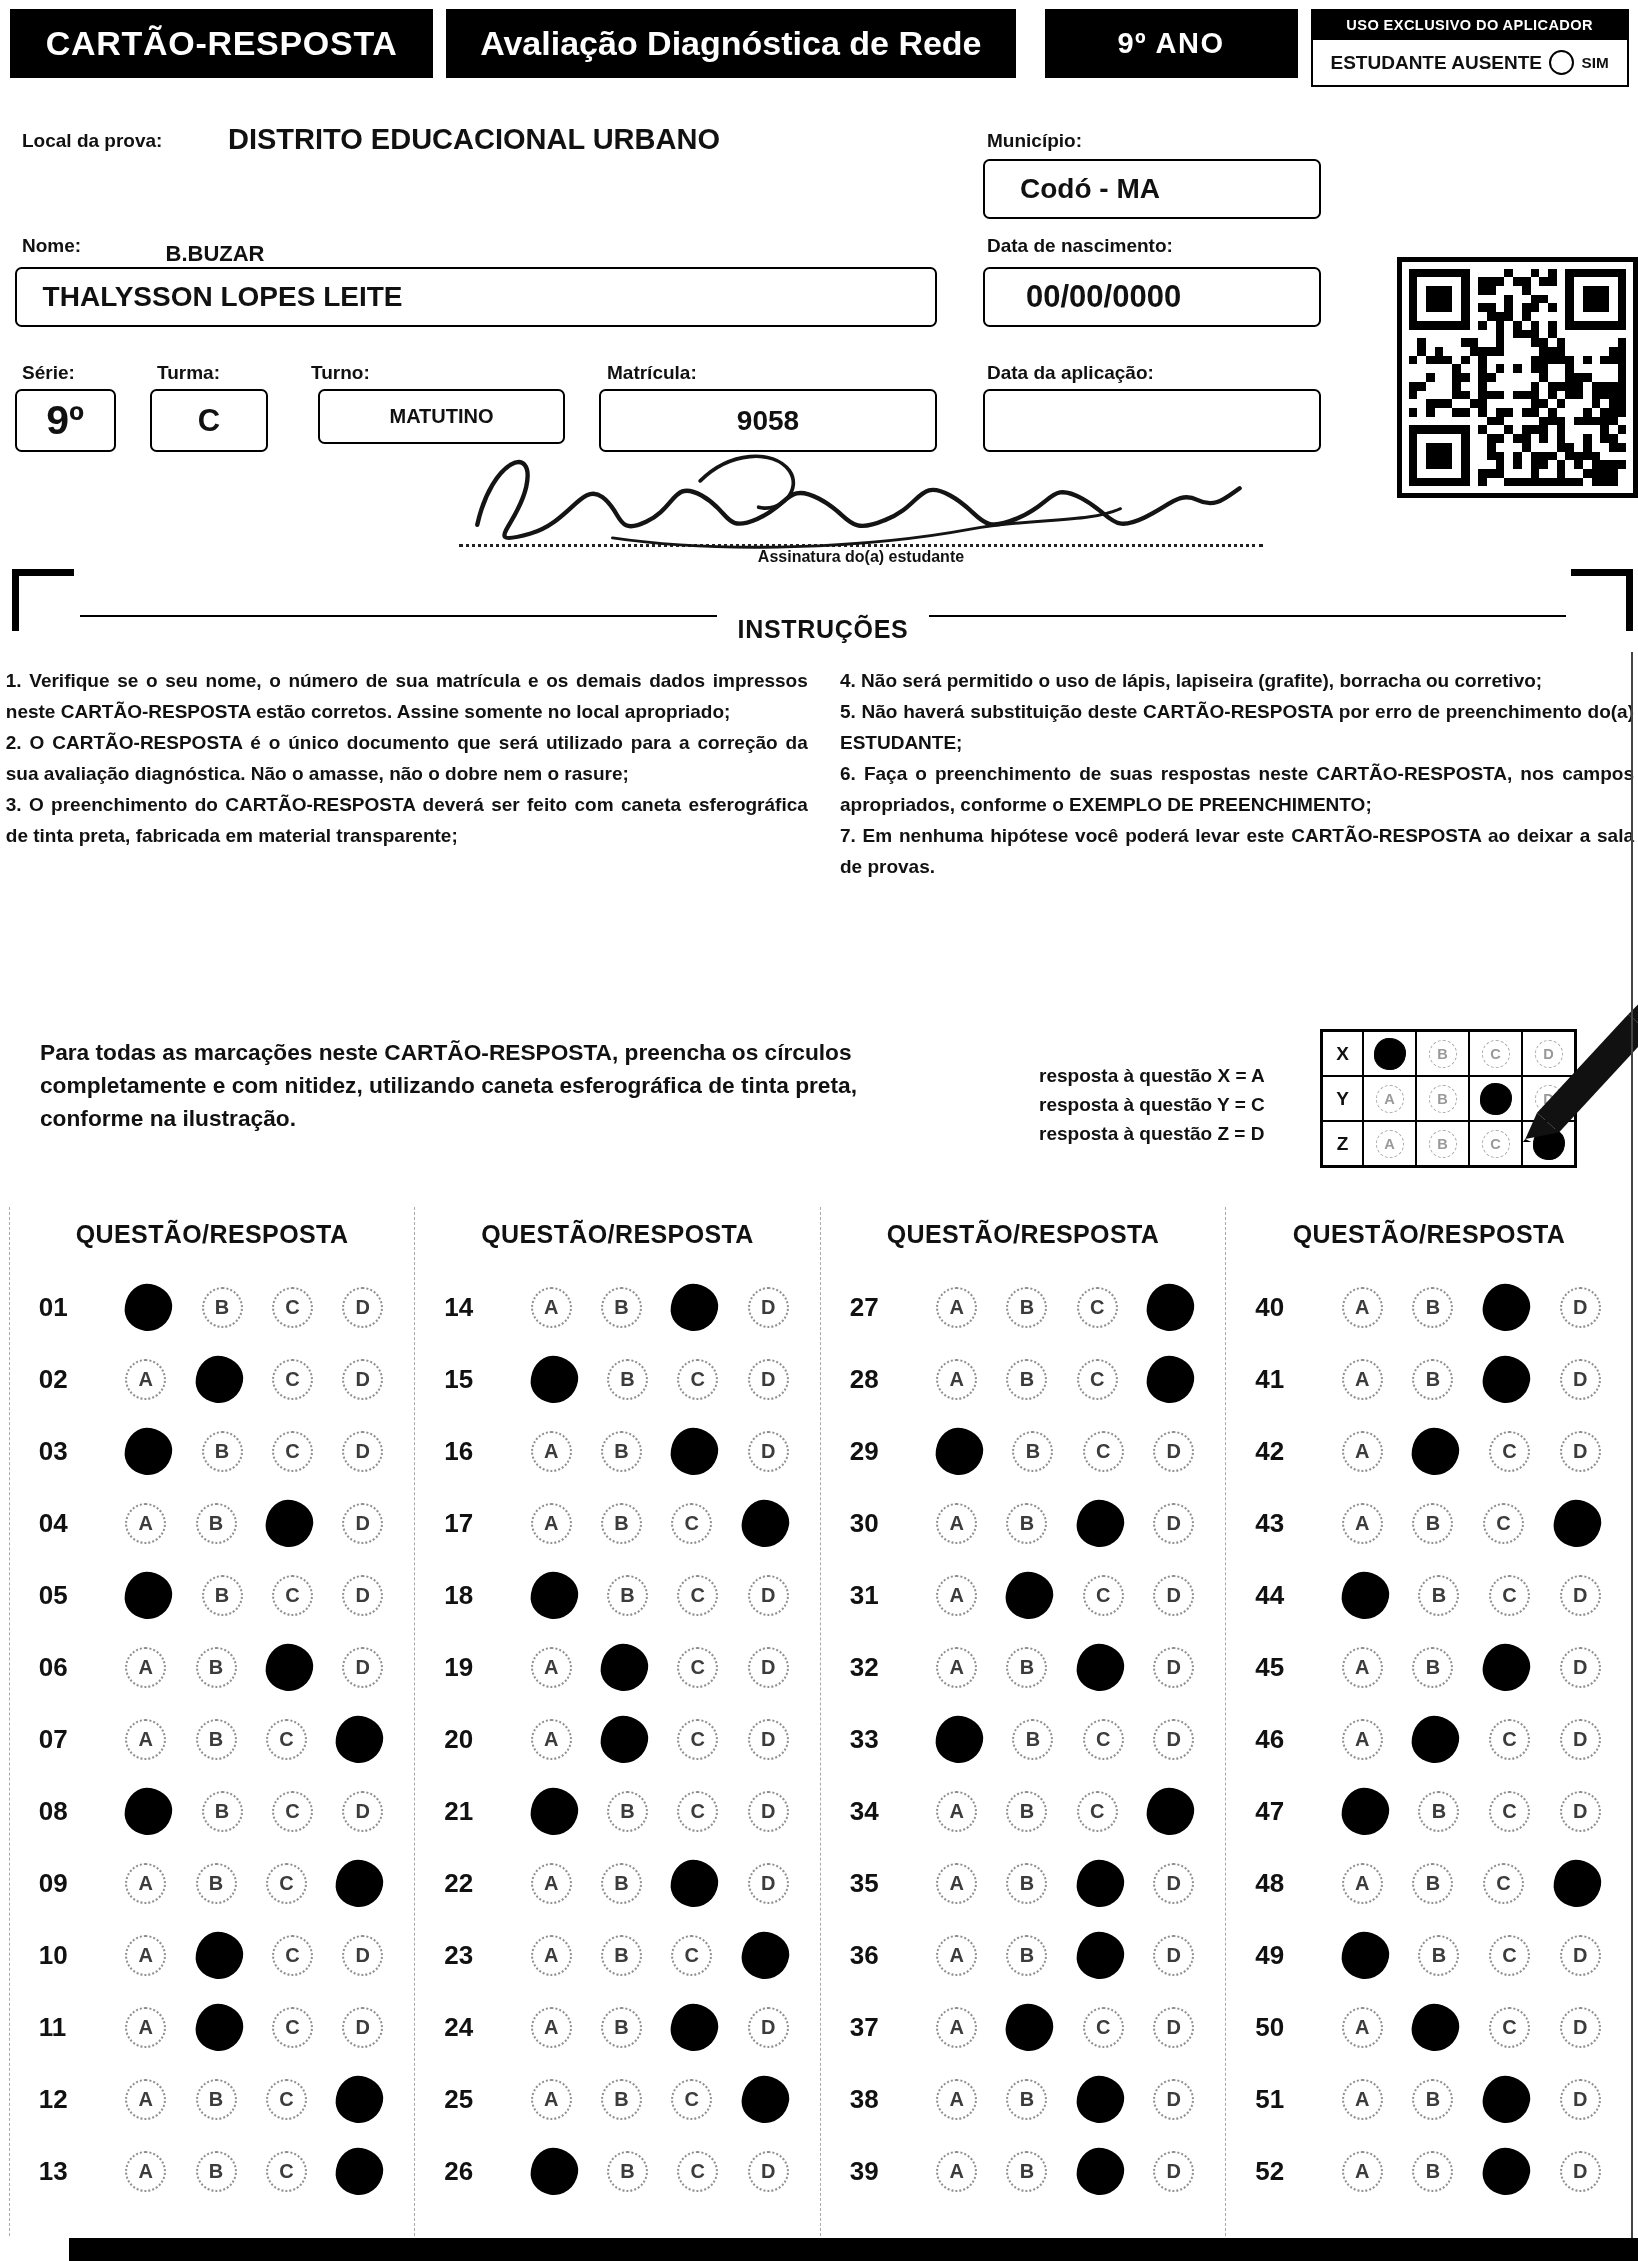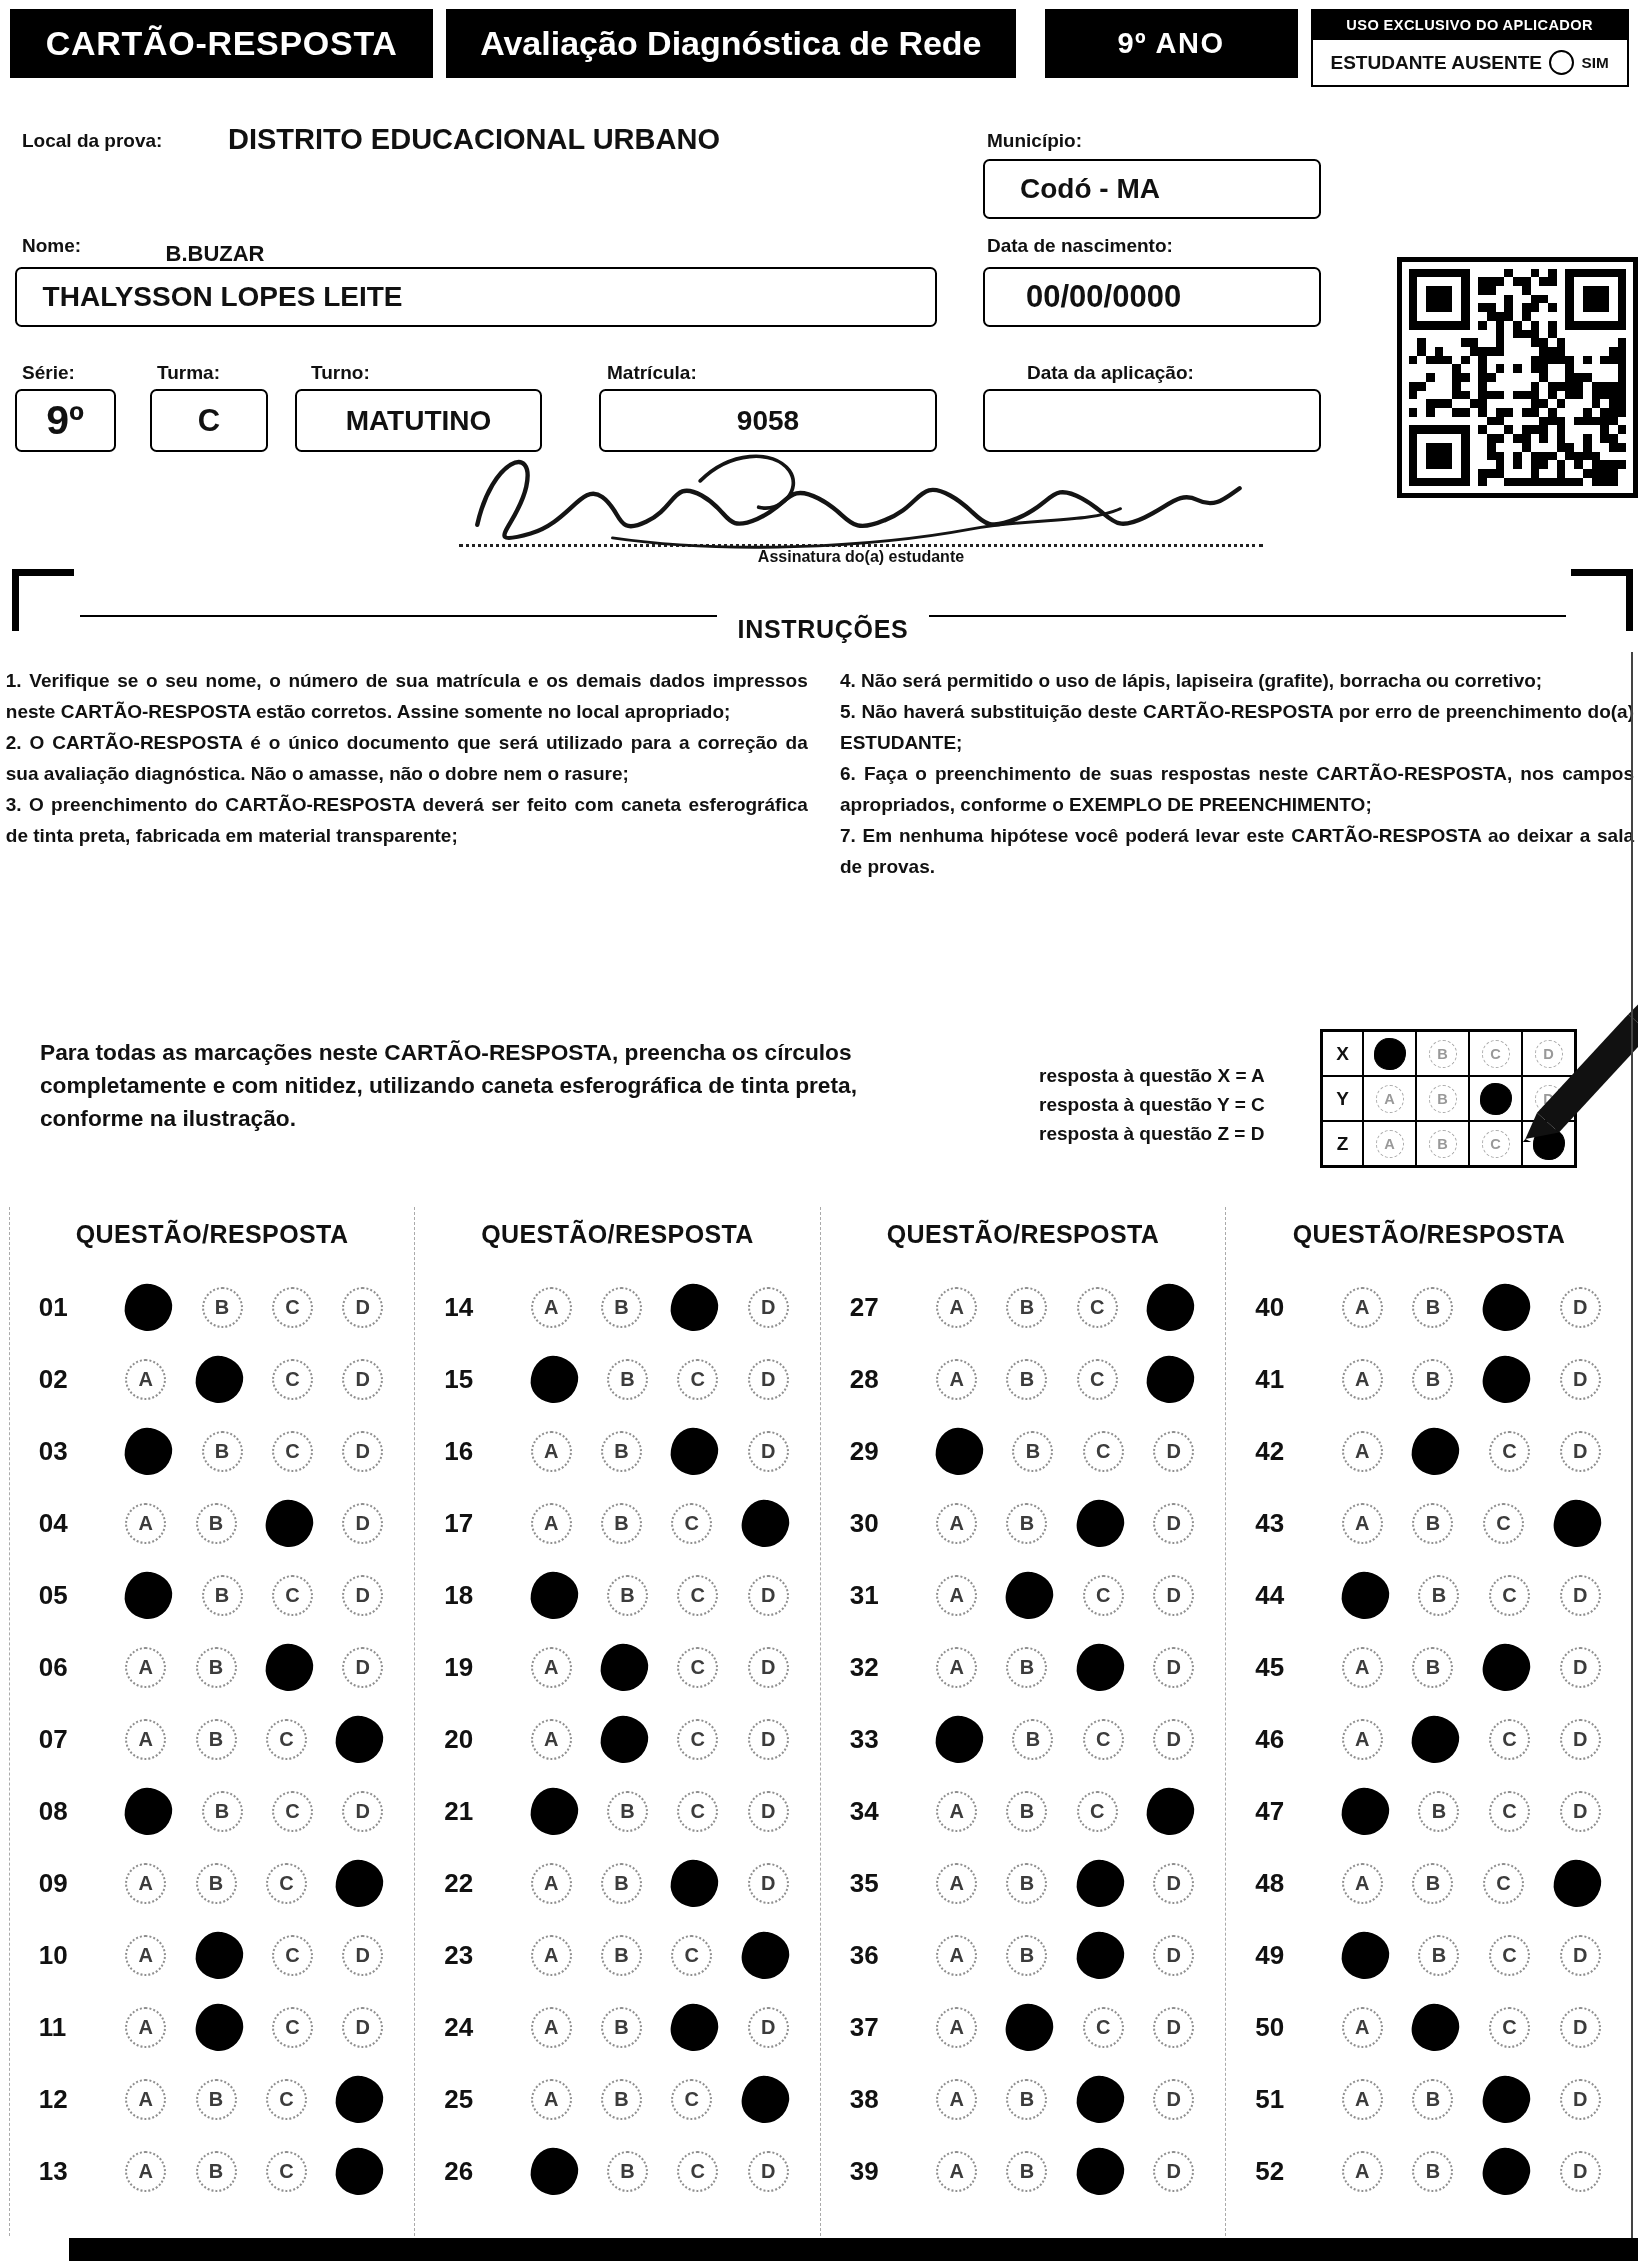--- a/index.html
+++ b/index.html
@@ -60,25 +60,25 @@
   #nome-label { left: 22px; top: 235px; }
   #nome-print { left: 164px; top: 241px; font-size: 22px; border-bottom: 2.2px solid #000; padding: 0 10.2px 1.5px 1.5px; }
   #nascimento-label { left: 987px; top: 235px; }
   #nome-box { left: 14.6px; top: 267px; width: 922px; height: 60px; font-size: 28px; padding-left: 26px; }
   #nascimento-box { left: 983px; top: 267px; width: 338px; height: 60px; font-size: 31px; padding-left: 41px; }
 
   #serie-label { left: 22px; top: 362px; }
   #turma-label { left: 157px; top: 362px; }
   #turno-label { left: 311px; top: 362px; }
   #matricula-label { left: 607px; top: 362px; }
-  #aplicacao-label { left: 987px; top: 362px; margin-left: 40px; }
+  #aplicacao-label { left: 987px; top: 362px; }
 
   #serie-box { left: 14.6px; top: 389px; width: 101px; height: 63px; font-size: 41px; justify-content: center; }
   #turma-box { left: 150px; top: 389px; width: 118px; height: 63px; font-size: 31px; justify-content: center; }
-  #turno-box { left: 295px; top: 389px; width: 247px; height: 63px; font-size: 28px; justify-content: center; }
+  #turno-box { left: 318px; top: 389px; width: 247px; height: 55px; font-size: 20px; justify-content: center; }
   #matricula-box { left: 599px; top: 389px; width: 338px; height: 63px; font-size: 28px; justify-content: center; }
   #aplicacao-box { left: 983px; top: 389px; width: 338px; height: 63px; font-size: 28px; padding-left: 29px; }
 
   
   .qr-wrap {
     position: absolute; left: 1397px; top: 257px; width: 241px; height: 241px;
     border: 5.1px solid #000; padding: 6.6px; background: #fff;
   }
   .qr { width: 100%; height: 100%; display: grid;
         grid-template-columns: repeat(25, 1fr); grid-template-rows: repeat(25, 1fr); }

